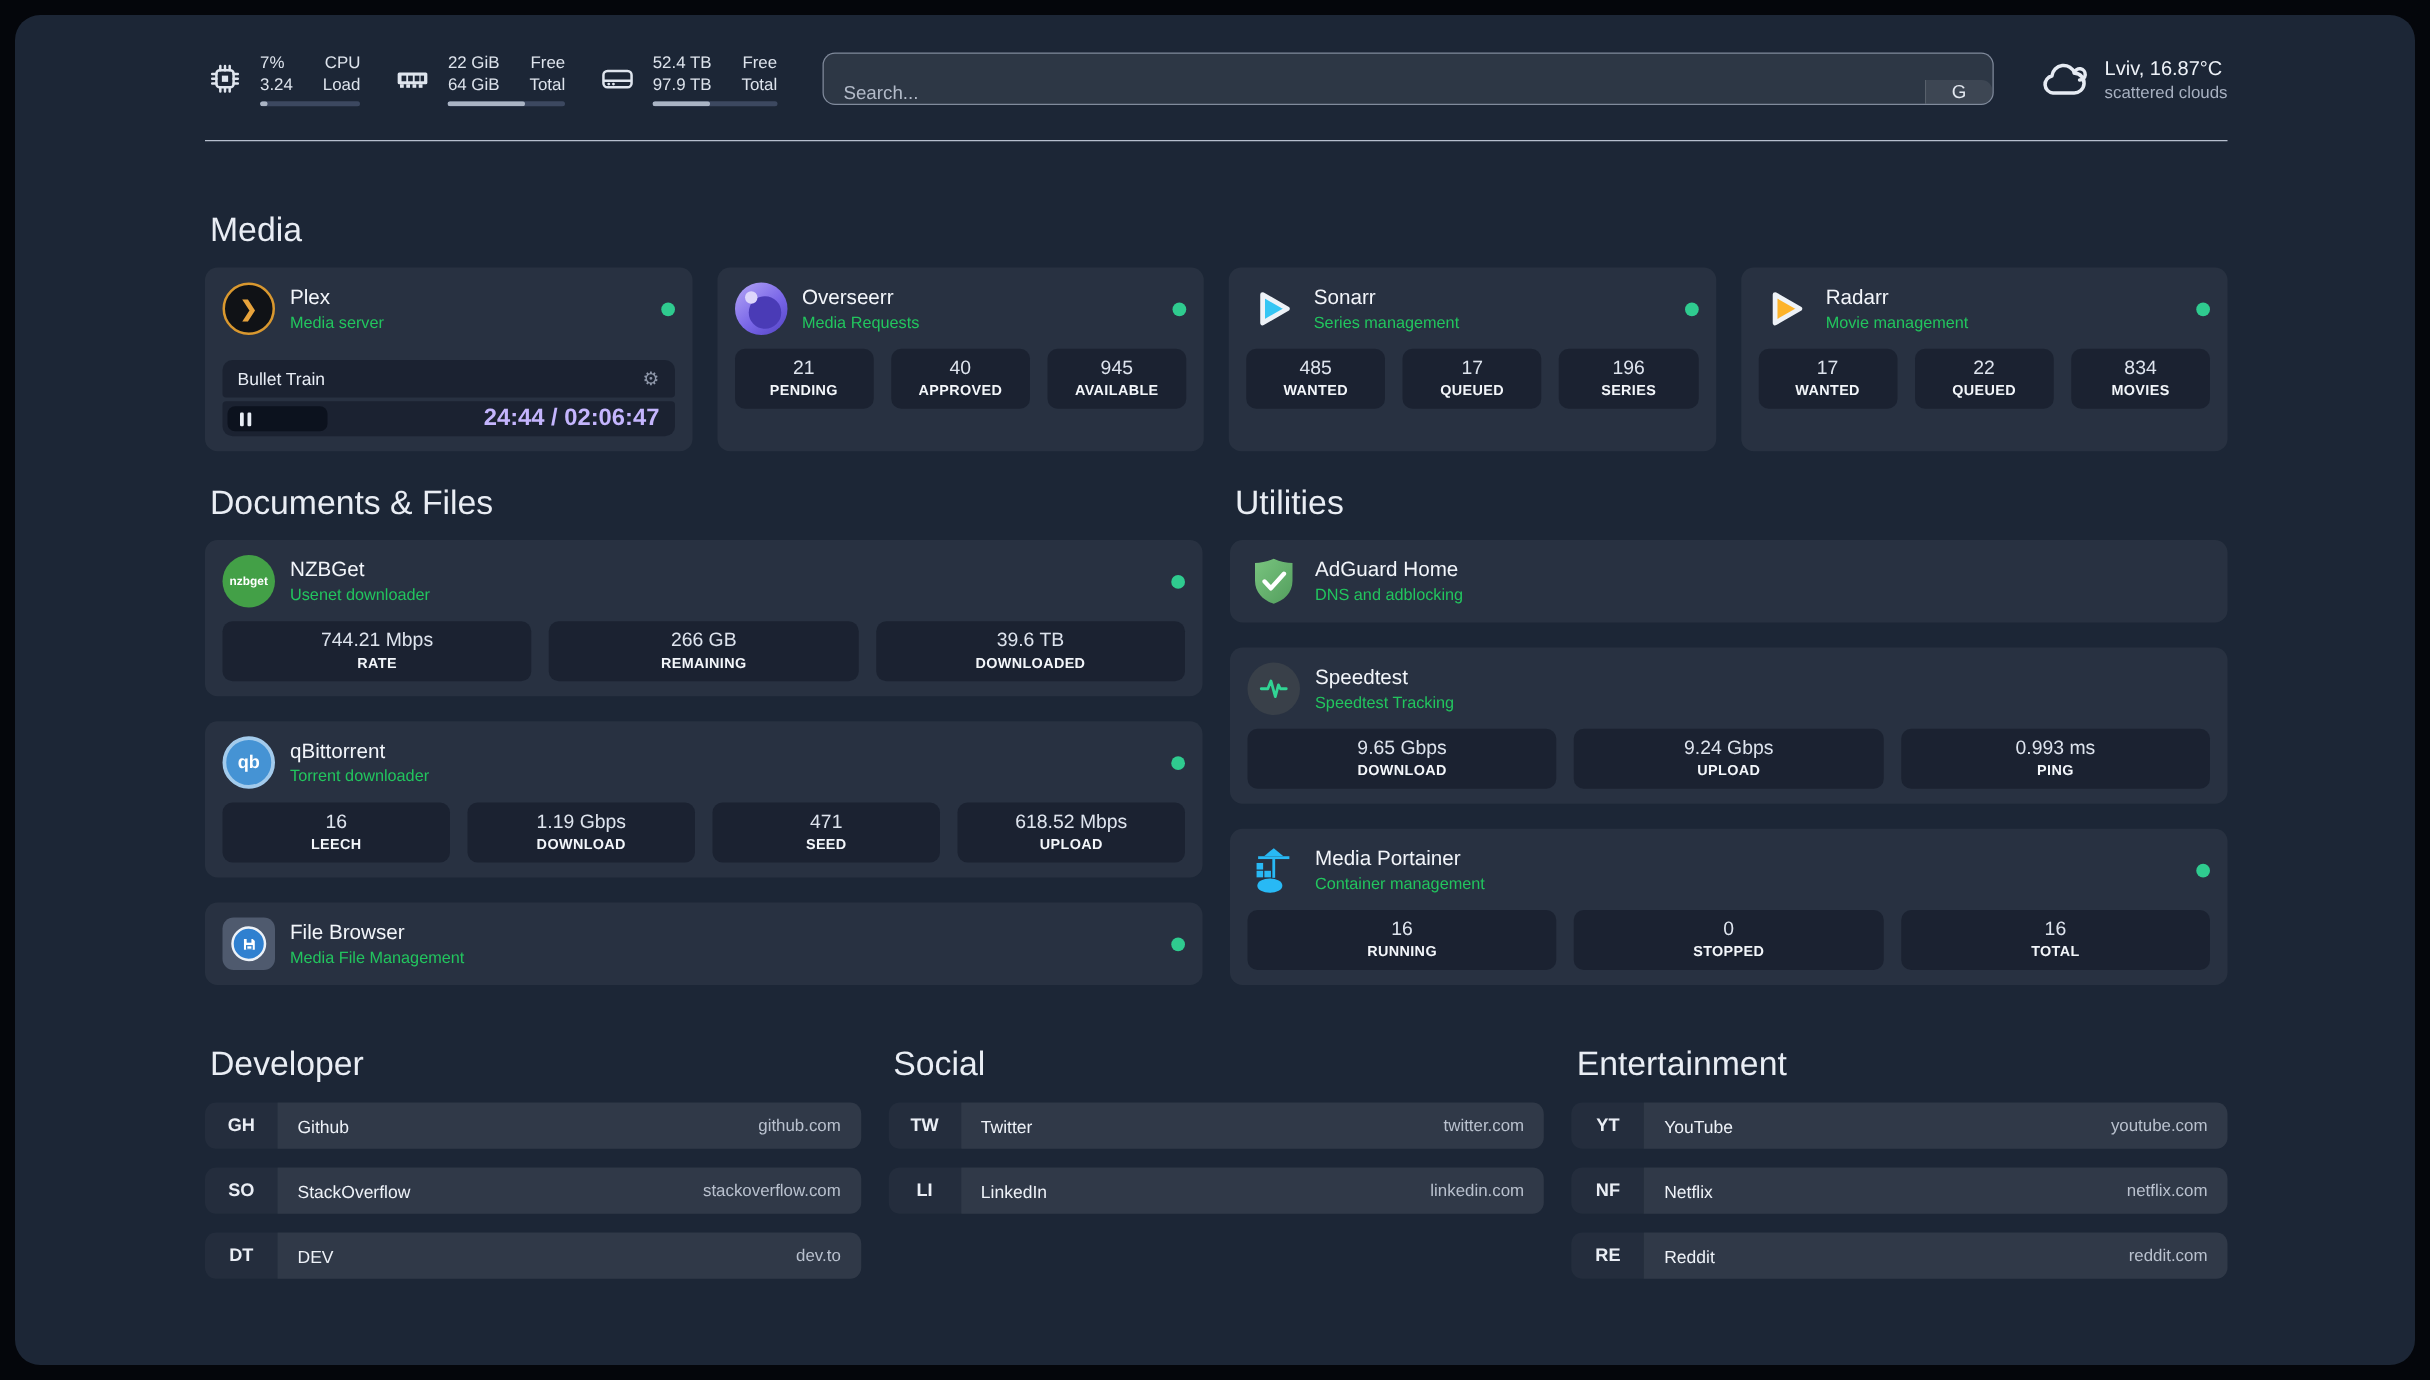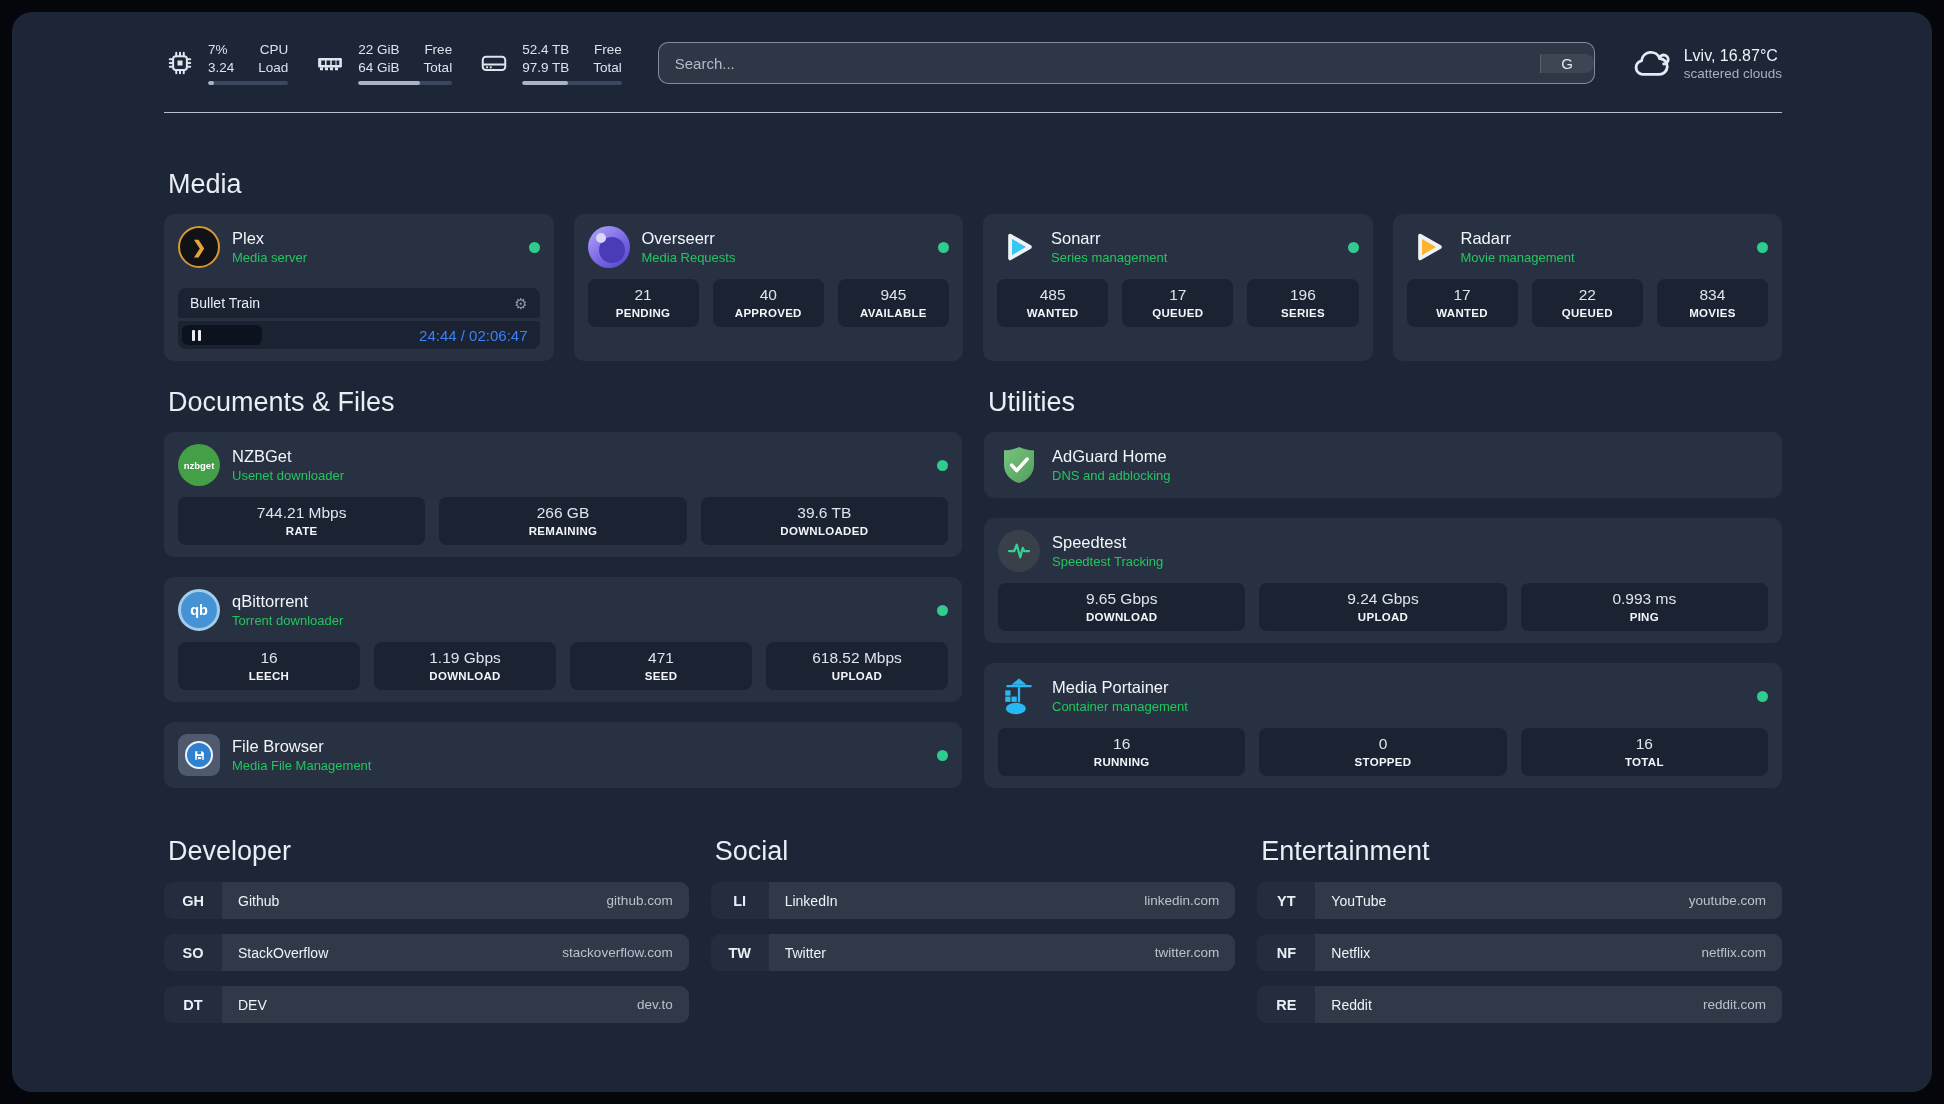--- a/index.html
+++ b/index.html
@@ -13,21 +13,21 @@
   .resources{display:flex;gap:26px;align-items:center;}
   .res{display:flex;gap:12px;align-items:center;}
   .res-icon{width:32px;height:32px;flex:none;display:flex;align-items:center;justify-content:center;}
   .res-body{display:flex;flex-direction:column;}
   .res-row{display:flex;gap:24px;}
   .res-col{display:flex;flex-direction:column;font-size:13.5px;line-height:1.3;color:#dde3ec;}
   .res-col.labs{text-align:right;}
   .res-bar{margin-top:5px;height:4px;border-radius:2px;background:#3c4860;overflow:hidden;}
   .res-fill{height:100%;border-radius:2px;background:#aab4c4;}
 
-  .search{flex:1;margin:0 36px;height:40px;display:flex;align-items:center;
+  .search{flex:1;margin:0 36px;height:40px;display:flex;align-items:flex-end;
     background:rgba(255,255,255,0.08);border:1px solid rgba(173,184,203,0.65);border-radius:10px;}
   .search input{flex:1;background:transparent;border:none;outline:none;padding:0 16px;
     font-size:15px;color:#eef2f8;font-family:"Liberation Sans",sans-serif;}
   .search input::placeholder{color:#b3bbc9;opacity:1;}
   .g-btn{width:54px;flex:none;border:none;cursor:pointer;background:rgba(255,255,255,0.08);
     border-left:1px solid rgba(255,255,255,0.14);border-radius:0 9px 9px 0;
     color:#e3e8f0;font-size:15px;font-family:"Liberation Sans",sans-serif;}
 
   .weather{display:flex;gap:13px;align-items:center;}
   .w-icon{width:40px;height:40px;}
@@ -58,21 +58,21 @@
   .np{margin-top:9px;}
   .np-head{background:rgba(13,20,33,0.5);border-radius:8px 8px 3px 3px;padding:4px 12px;
     display:flex;align-items:center;font-size:14px;color:#e8edf5;min-height:22px;margin-top:20px;}
   .gear{margin-left:auto;color:#8e97a9;font-size:15px;line-height:1;}
   .np-bar{margin-top:3px;background:rgba(13,20,33,0.5);border-radius:3px 3px 8px 8px;height:28px;
     position:relative;display:flex;align-items:center;}
   .np-fill{position:absolute;left:4px;top:4px;bottom:4px;background:rgba(4,9,18,0.6);
     border-radius:6px;display:flex;align-items:center;padding-left:10px;box-sizing:border-box;}
   .pause{display:inline-flex;gap:3px;}
   .pause i{display:block;width:3px;height:11px;border-radius:1px;background:#e8edf5;}
-  .np-time{margin-left:auto;padding-right:12px;font-size:15px;font-weight:400;color:#3b82f6;position:relative;}
+  .np-time{margin-left:auto;padding-right:12px;font-size:19px;font-weight:700;color:#c4b5fd;position:relative;}
 
   
   .i-plex{border-radius:50%;background:#101216;border:2px solid #d9982f;color:#e7a33c;
     font-weight:700;font-size:17px;}
   .i-overseerr{border-radius:50%;background:linear-gradient(140deg,#b5a7f6 0%,#7a67e8 55%,#5243c4 100%);position:relative;overflow:hidden;}
   .i-overseerr .pupil{position:absolute;right:5px;bottom:5px;width:26px;height:26px;border-radius:50%;background:#4a3bb6;}
   .i-overseerr .glint{position:absolute;left:8px;top:7px;width:10px;height:10px;border-radius:50%;background:#ddd6fb;}
   .i-nzbget{border-radius:50%;background:#43a047;color:#fff;font-size:9.5px;font-weight:700;}
   .i-qbit{border-radius:50%;background:#4593d4;border:3px solid #a3cbec;color:#fff;font-weight:700;font-size:14.5px;}
   .i-fb{border-radius:9px;background:#4f5a6e;}
@@ -515,33 +515,33 @@
         <span class="bm-body">
               <span>DEV</span>
           <span class="bm-url">dev.to</span>
             </span>
       </div>
     </div>
 
     <div class="bm-col">
       <h2 class="section-title">Social</h2>
       <div class="bm-row">
+        <span class="bm-abbr">TW</span>
+        <span class="bm-body">
+              <span>Twitter</span>
+          <span class="bm-url">twitter.com</span>
+            </span>
+      </div>
+      <div class="bm-row">
         <span class="bm-abbr">LI</span>
         <span class="bm-body">
               <span>LinkedIn</span>
           <span class="bm-url">linkedin.com</span>
             </span>
       </div>
-      <div class="bm-row">
-        <span class="bm-abbr">TW</span>
-        <span class="bm-body">
-              <span>Twitter</span>
-          <span class="bm-url">twitter.com</span>
-            </span>
-      </div>
     </div>
 
     <div class="bm-col">
       <h2 class="section-title">Entertainment</h2>
       <div class="bm-row">
         <span class="bm-abbr">YT</span>
         <span class="bm-body">
               <span>YouTube</span>
           <span class="bm-url">youtube.com</span>
             </span>

